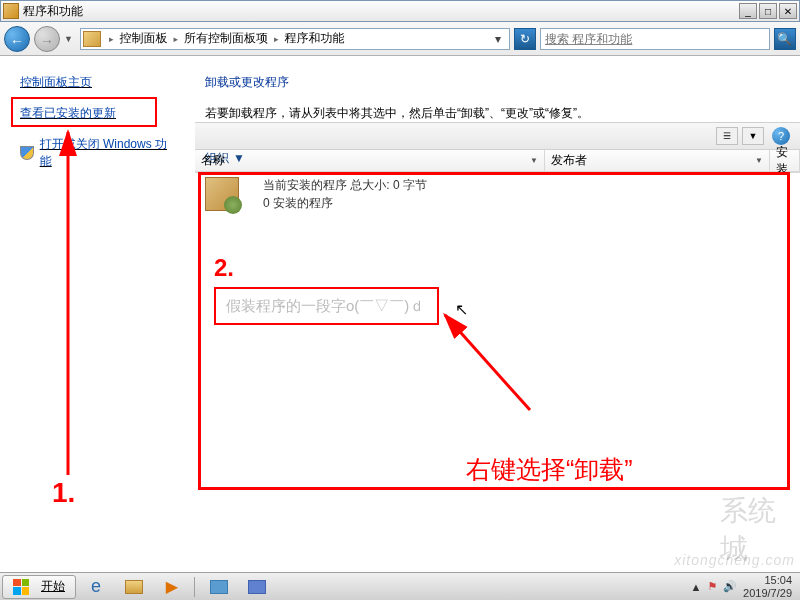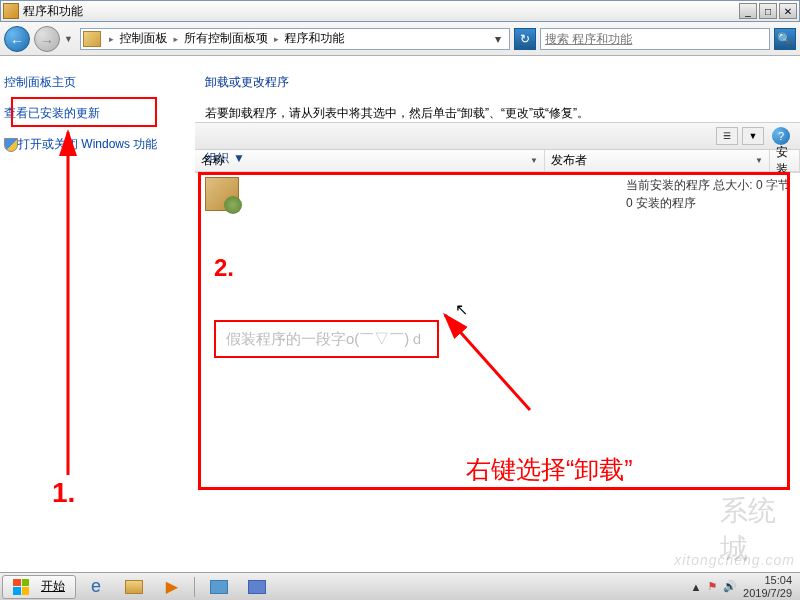--- a/index.html
+++ b/index.html
@@ -23,23 +23,23 @@
 .addrbar .sep { color:#666; padding:0 4px; font-size:9px; }
 .addrbar .spacer { flex:1; }
 .addrbar .drop { width:18px; height:18px; color:#444; display:flex; align-items:center; justify-content:center; }
 .refresh-btn { width:22px; height:22px; background:linear-gradient(#3a8ad0,#1a5a90); border:1px solid #1a5a90; color:#fff; display:flex; align-items:center; justify-content:center; font-size:12px; }
 .searchbar { width:230px; height:22px; background:#fff; border:1px solid #8ba8c0; display:flex; align-items:center; padding:0 4px; }
 .searchbar input { flex:1; border:none; outline:none; font-size:12px; color:#888;text-decoration:underline; }
 .searchbtn { width:22px; height:22px; background:linear-gradient(#3a8ad0,#1a5a90); border:1px solid #1a5a90; color:#fff; display:flex; align-items:center; justify-content:center; }
 
 
 .body { display:flex; height: calc(100% - 22px - 34px - 28px); }
-.sidebar { width:195px; padding:18px 4px; }
+.sidebar { width:195px; padding:18px 20px;text-decoration:underline; }
 .sidebar a { display:block; color:#0645ad; text-decoration:none; margin-bottom:14px; font-size:12px; }
-.sidebar .with-icon { display:flex; align-items:center; }
+.sidebar .with-icon { display:flex; align-items:center; gap:6px; }
 .shield { width:14px; height:14px; background:linear-gradient(135deg,#4a90e0 0 50%,#f0c040 50% 100%); border:1px solid #888; border-radius:0 0 50% 50%; }
 
 .main { flex:1; padding-top:18px; position:relative; }
 .main h3 { font-size:12px; color:#003399; font-weight:normal; margin-bottom:14px; padding-left:10px; }
 .main .subtitle { font-size:12px; color:#000; padding-left:10px; }
 .orgbar { height:28px; background:linear-gradient(#f7f7f7,#e8e8e8); border-top:1px solid #d0d0d0; border-bottom:1px solid #d0d0d0; display:flex; align-items:center; padding:0 10px; }
 .orgbar .orgl { color:#1a4a8a; font-size:12px; display:flex; align-items:center; gap:4px;margin-top:44px; }
 .orgbar .spacer { flex:1; }
 .orgbar .viewbtn { width:22px; height:18px; border:1px solid #c0c0c0; background:#f0f0f0; margin-left:4px; display:flex; align-items:center; justify-content:center; font-size:9px; }
 .orgbar .help { width:18px; height:18px; border-radius:50%; background:radial-gradient(circle at 30% 30%,#6bb8f0,#1a6bb0); color:#fff; display:flex; align-items:center; justify-content:center; font-size:11px; margin-left:8px; }
@@ -53,42 +53,42 @@
 
 .empty { text-align:center; color:#000; font-size:12px; padding:8px 0; }
 
 .listarea { height:280px; position:relative; overflow:hidden; }
 .hscroll { position:absolute; bottom:0; left:0; right:18px; height:17px; background:#f0f0f0; border:1px solid #d0d0d0; display:flex; }
 .hscroll .arrow { width:17px; background:linear-gradient(#f8f8f8,#e0e0e0); border-right:1px solid #c8c8c8; display:flex; align-items:center; justify-content:center; font-size:8px; color:#555; }
 .hscroll .arrow:last-child { border-right:none; border-left:1px solid #c8c8c8; }
 .hscroll .track { flex:1; position:relative; }
 .hscroll .thumb { position:absolute; left:0; top:1px; bottom:1px; width:70%; background:linear-gradient(#e8e8e8,#c8c8c8); border:1px solid #b0b0b0; border-radius:2px; }
 
-.statusbar { height:42px; border-top:1px solid #d8d8d8; display:flex; align-items:center; padding:0 10px; gap:24px;justify-content:space-between; }
+.statusbar { height:42px; border-top:1px solid #d8d8d8; display:flex; align-items:center; padding:0 10px; gap:24px; }
 .statusbar .sicon { width:34px; height:34px; background:linear-gradient(135deg,#e0c080,#c09040); border:1px solid #a07030; position:relative; }
 .statusbar .sicon::after { content:""; position:absolute; right:-4px; bottom:-4px; width:18px; height:18px; background:radial-gradient(circle,#8ab060,#5a8030); border-radius:50%; }
 .statusbar .stext { font-size:12px; color:#333; line-height:1.5; }
 
 
 .taskbar { position:absolute; bottom:0; left:0; right:0; height:28px; background:linear-gradient(#f0f0f0,#d0d0d0); border-top:1px solid #a0a0a0; display:flex; align-items:center; padding:0 2px; }
 .startbtn { height:24px; padding:0 10px; background:linear-gradient(#fafafa,#e0e0e0); border:1px solid #a0a0a0; border-radius:3px; display:flex; align-items:center; gap:12px; font-size:12px;text-decoration:underline; }
 .winlogo { width:16px; height:16px; display:grid; grid-template:1fr 1fr/1fr 1fr; gap:1px; }
 .winlogo span:nth-child(1){background:#f25022;} .winlogo span:nth-child(2){background:#7fba00;}
 .winlogo span:nth-child(3){background:#00a4ef;} .winlogo span:nth-child(4){background:#ffb900;}
 .tbicon { width:36px; height:24px; border:1px solid transparent; display:flex; align-items:center; justify-content:center; margin-left:2px; }
 .tbdiv { width:1px; height:20px; background:#a0a0a0; margin:0 4px; }
 .tbspacer { flex:1; }
 .tray { display:flex; align-items:center; gap:6px; padding:0 6px; font-size:11px; color:#333; }
 .tray .clock { text-align:right; line-height:1.1; font-size:11px; }
 
 
 .annot { position:absolute; pointer-events:none; }
 .red-box-1 { left:11px; top:97px; width:146px; height:30px; border:2px solid #f00; }
 .red-box-2 { left:198px; top:172px; width:592px; height:318px; border:3px solid #f00; }
-.red-box-3 { left:214px; top:287px; width:225px; height:38px; border:2px solid #f00; display:flex; align-items:center; padding-left:10px; color:#bbb; font-size:15px; pointer-events:auto;margin-top:33px; }
+.red-box-3 { left:214px; top:287px; width:225px; height:38px; border:2px solid #f00; display:flex; align-items:center; padding-left:10px; color:#bbb; font-size:15px; pointer-events:auto; }
 .ann-num1 { left:52px; top:477px; color:#f00; font-size:28px; font-weight:bold; }
 .ann-num2 { left:214px; top:254px; color:#f00; font-size:24px; font-weight:bold; }
 .ann-text { left:466px; top:410px; color:#f00; font-size:25px;margin-top:43px; }
 .arrow-svg { position:absolute; left:0; top:0; pointer-events:none; }
 .cursor { position:absolute; left:455px; top:300px; font-size:16px; color:#000; }
 .watermark { position:absolute; right:5px; bottom:32px; color:rgba(0,0,0,0.15); font-size:14px; font-style:italic; letter-spacing:1px; }
 .wmlogo { position:absolute; right:10px; bottom:50px; width:70px; height:40px; opacity:0.35; font-size:28px; color:#999; display:flex; align-items:center; justify-content:center; }
 </style>
 </head>
 <body>

